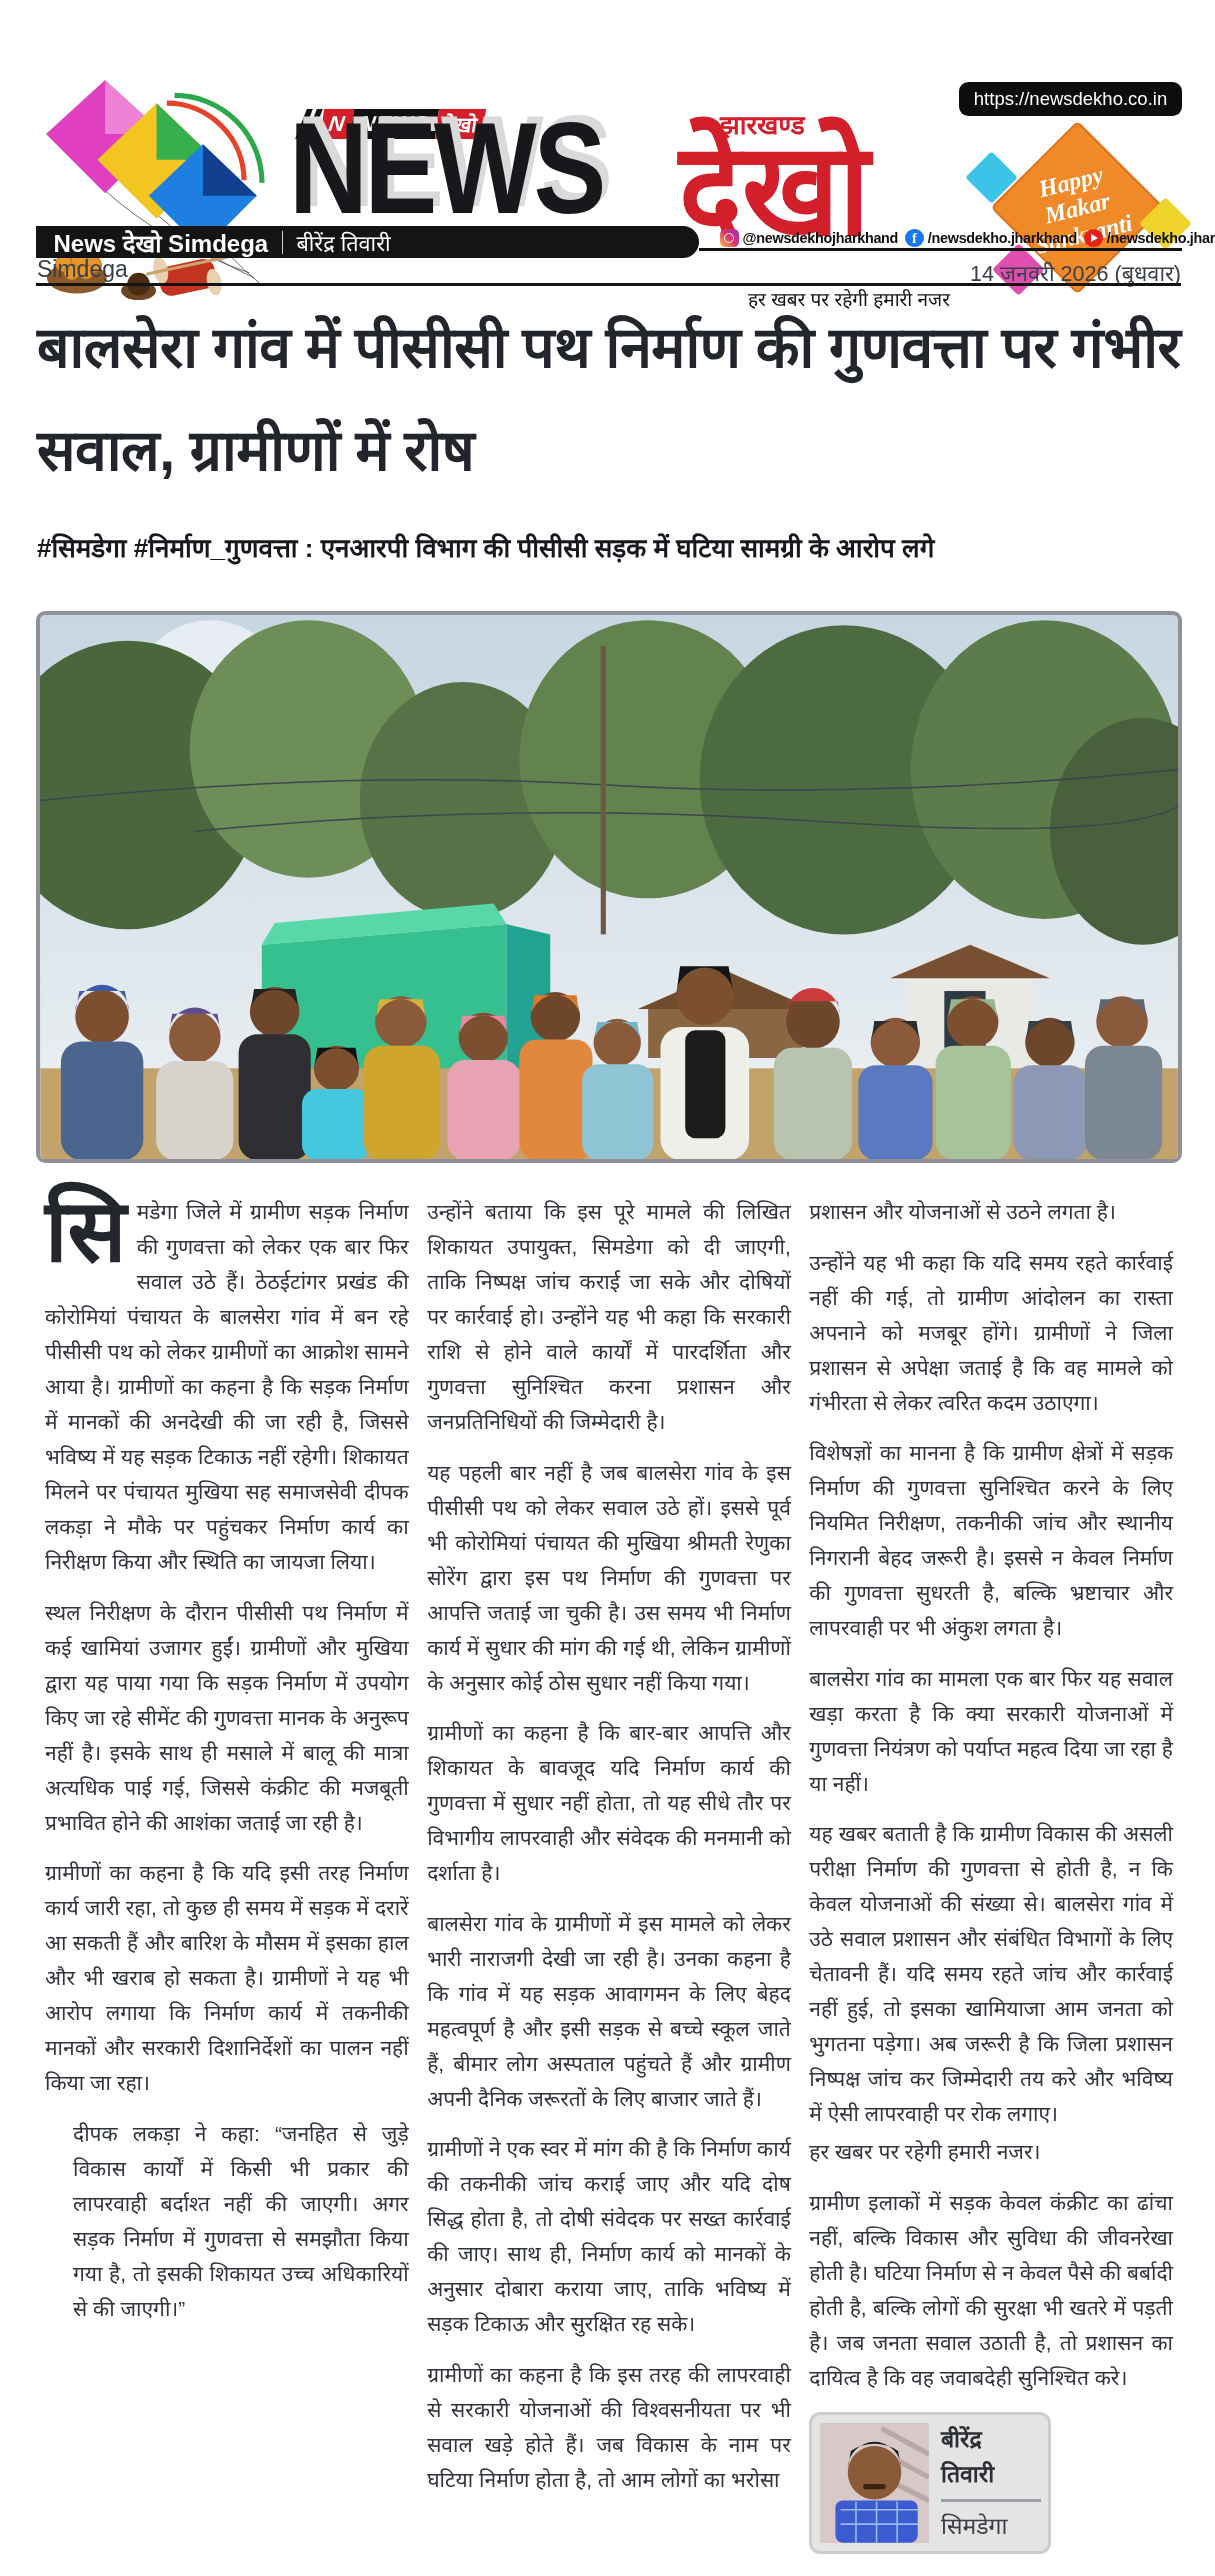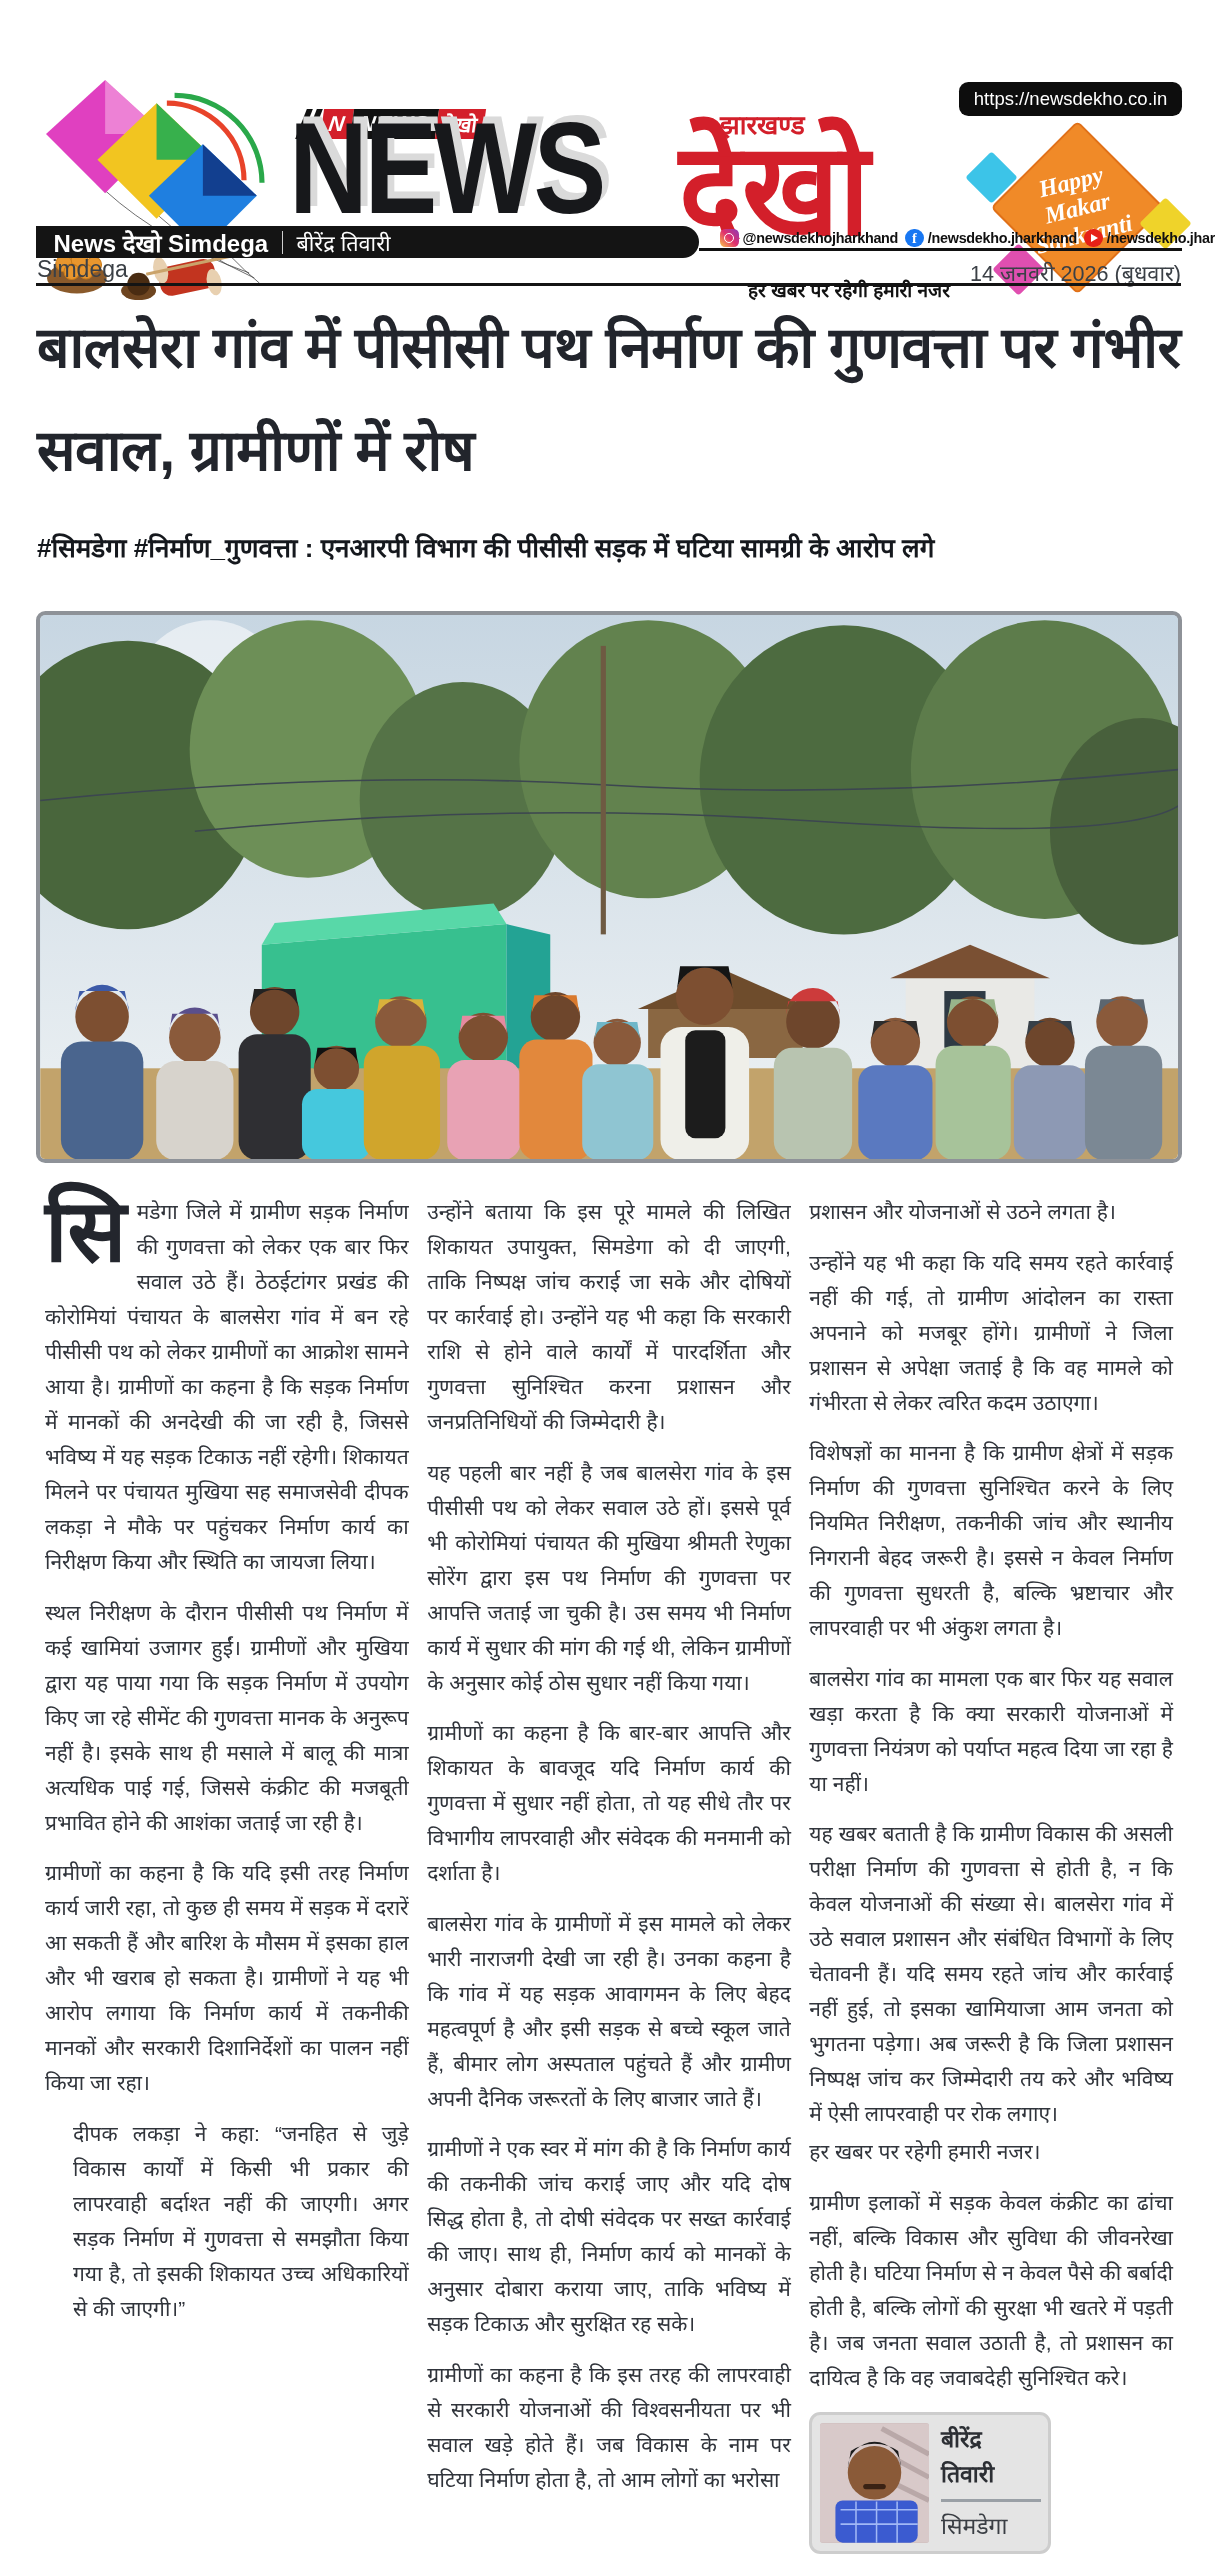--- a/index.html
+++ b/index.html
@@ -20,21 +20,21 @@
   .mini-n   { background:#d31f2a; color:#fff; font-size:21.6px; font-style:italic; display:flex; align-items:center; padding:0 7.2px; }
   .mini-news{ background:#111;    color:#fff; font-size:21.6px; font-style:italic; display:flex; align-items:center; padding:0 8.2px; letter-spacing:1px;}
   .mini-dekho{background:#d31f2a; color:#fff; font-size:20.6px; display:flex; align-items:center; padding:0 7.2px; }
 
   .big-news { position:absolute; left:289px; top:103px; font-size:130px; line-height:1; font-weight:900;
               letter-spacing:-4.1px; color:#17181b; transform:scaleX(.84); transform-origin:left top;
               text-shadow:8.2px -7.2px 0 #dadada; }
   .big-dekho{ position:absolute; left:679px; top:117px; font-size:129px; line-height:1.12; font-weight:800;
               color:#d31f2a; transform:scaleX(.92); transform-origin:left top; }
   .state-label { position:absolute; left:720px; top:106px; font-size:26px; font-weight:700; color:#d31f2a; }
-  .logo-tagline{ position:absolute; left:748px; top:277px; font-size:19px; font-weight:700; color:#111; }
+  .logo-tagline{ position:absolute; left:748px; top:286px; font-size:19px; font-weight:400; color:#111; }
 
   .sankranti { position:absolute; left:969px; top:123px; width:216px; height:170px; }
   .sank-diamond { position:absolute; left:47px; top:23px; width:123px; height:123px; background:#f08a28;
                   border:2.6px solid #e07018; transform:rotate(45deg); border-radius:5.2px; }
   .sank-text { position:absolute; left:36px; top:45px; width:145px; text-align:center; color:#fff;
                font-family:"Liberation Serif","DejaVu Serif",serif; font-style:italic; font-weight:700;
                transform:rotate(-14deg); }
   .sank-text span { display:block; font-size:24px; line-height:27px; }
   .sank-kite { position:absolute; width:37px; height:37px; transform:rotate(45deg); border-radius:3.1px; }
   .sank-kite.cyan    { left:4.1px;  top:36px;  background:#3cc4e8; }

